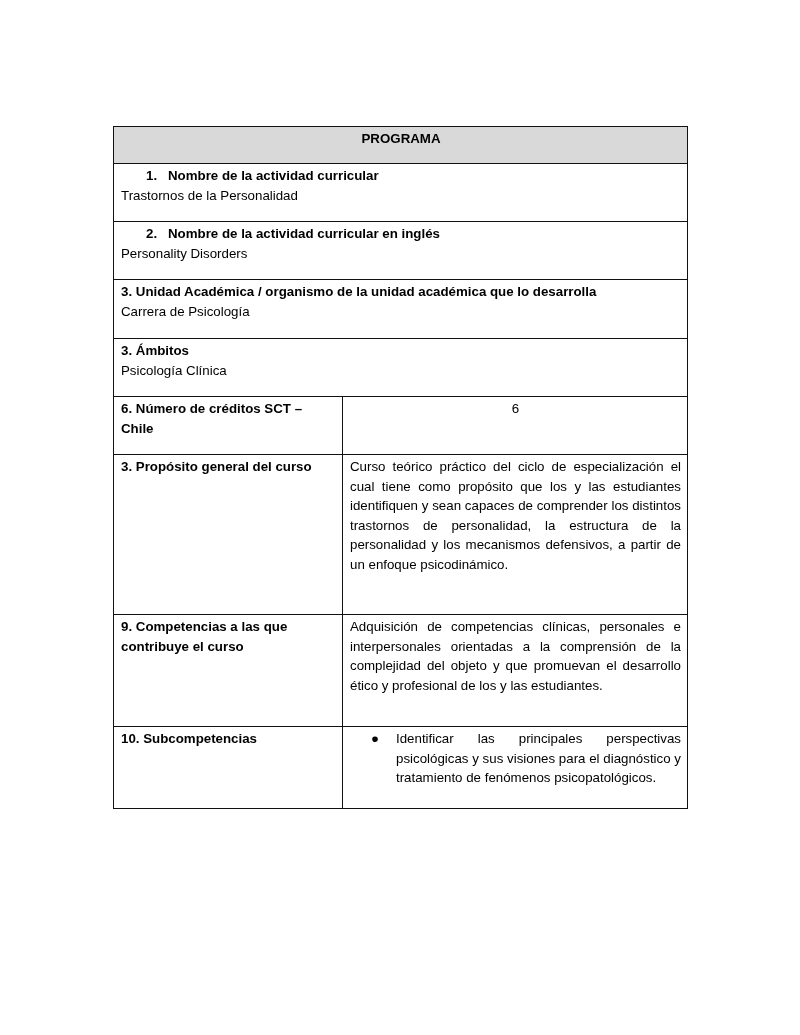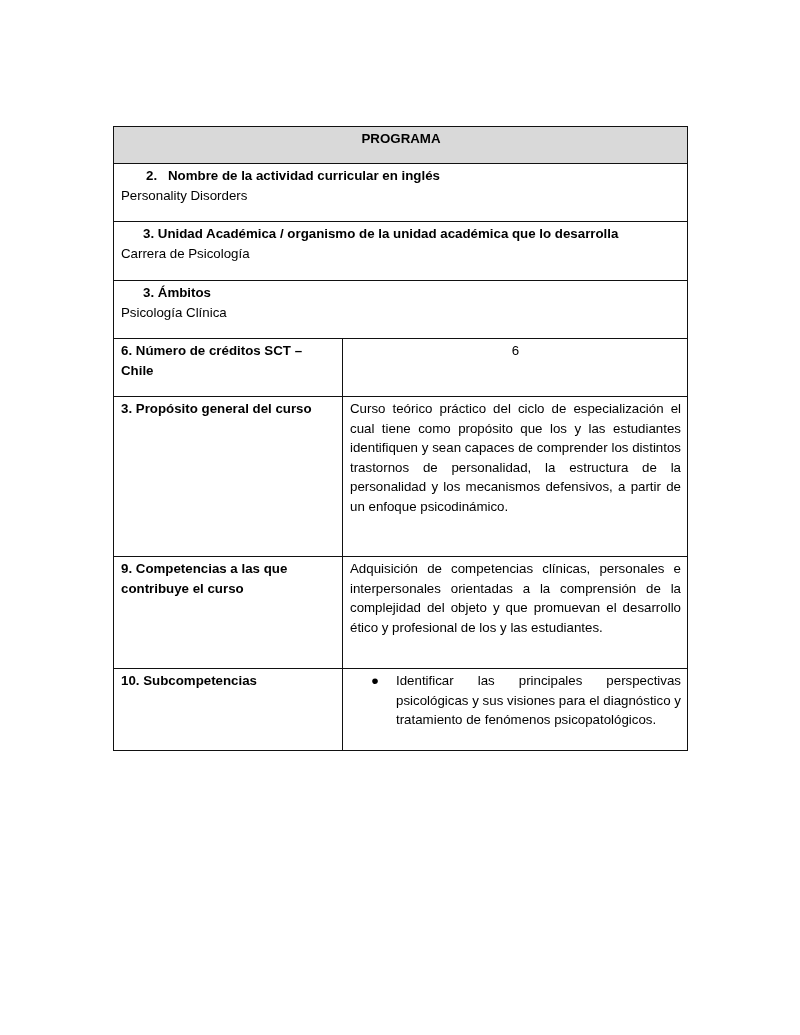--- a/index.html
+++ b/index.html
@@ -15,21 +15,21 @@
       font-size: 13.3px; line-height: 19.5px;
     }
     table.prog td {
       border: 1.5px solid #111; vertical-align: top;
       padding: 2px 6px 2px 7px; box-sizing: border-box;
     }
     td.header {
       background: #d9d9d9; text-align: center; font-weight: bold;
       height: 37px; padding-top: 3px;
     }
-    .b { font-weight: bold; margin-left: 22px; }
+    .b { font-weight: bold; }
     .numbered { padding-left: 25px; font-weight: bold; }
     .numbered .num { display: inline-block; width: 22px; }
     .r1 { height: 58px; }
     .r3 { height: 59px; }
     .r5 { height: 71px; }
     .r6 { height: 58px; }
     .r7 { height: 30px; }
     .r8 { height: 160px; }
     .r9 { height: 112px; }
     .r10 { height: 82px; }
@@ -48,20 +48,26 @@
     <colgroup>
       <col style="width:229px">
       <col style="width:134px">
       <col style="width:211px">
     </colgroup>
     <tbody>
         <tr>
       <td colspan="3" class="header">PROGRAMA</td>
     </tr>
 
+    <tr class="r1">
+      <td colspan="3">
+        <div class="numbered"><span class="num">1.</span><span>Nombre de la actividad curricular</span></div>
+        <div>Trastornos de la Personalidad</div>
+      </td>
+    </tr>
 
     <tr class="r1">
       <td colspan="3">
         <div class="numbered"><span class="num">2.</span><span>Nombre de la actividad curricular en inglés</span></div>
         <div>Personality Disorders</div>
       </td>
     </tr>
 
     <tr class="r3">
       <td colspan="3">

